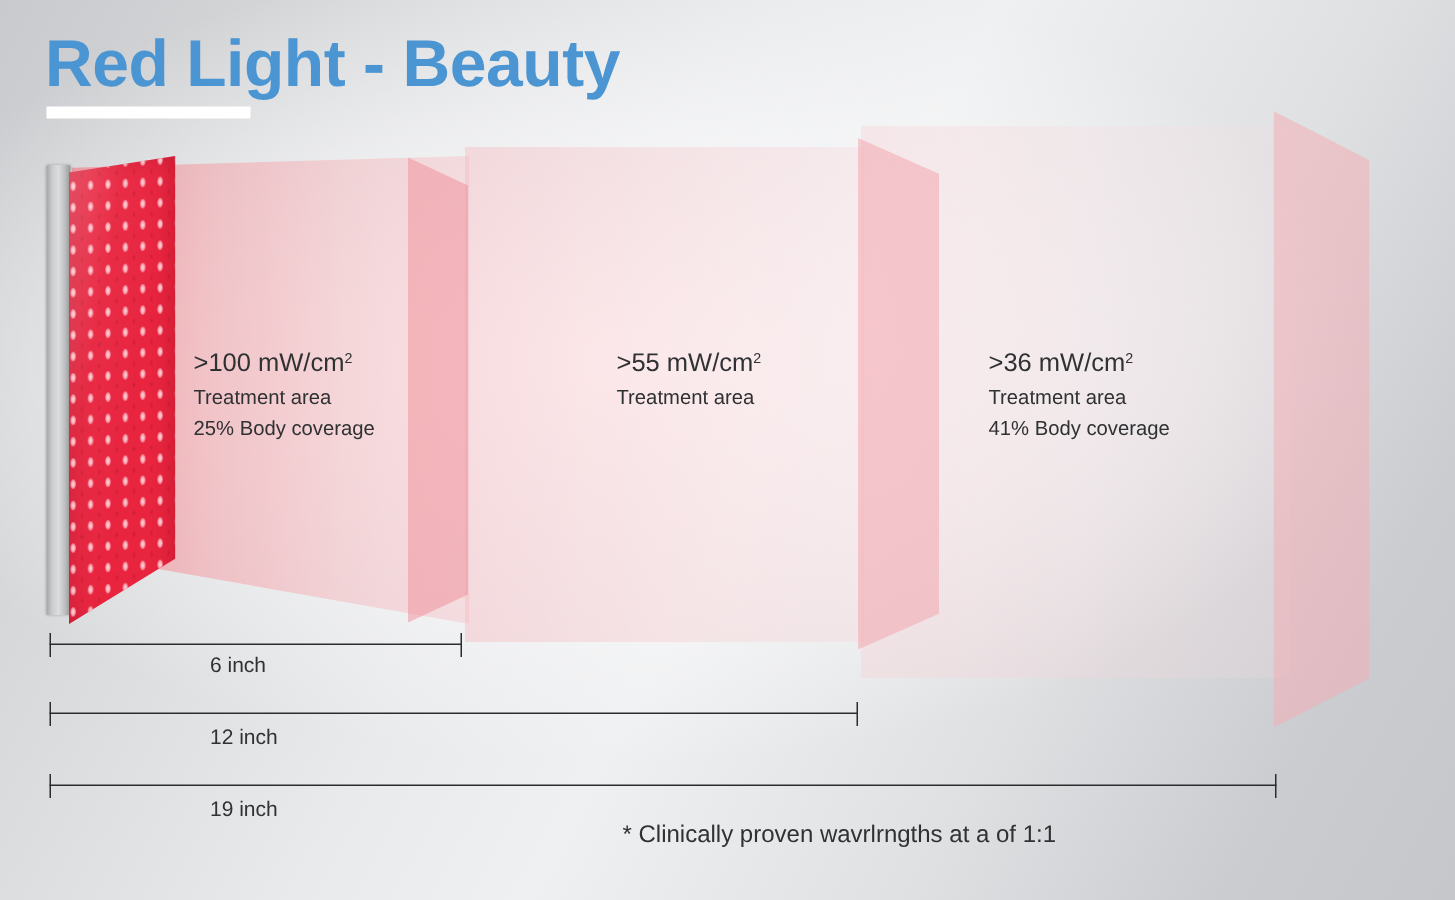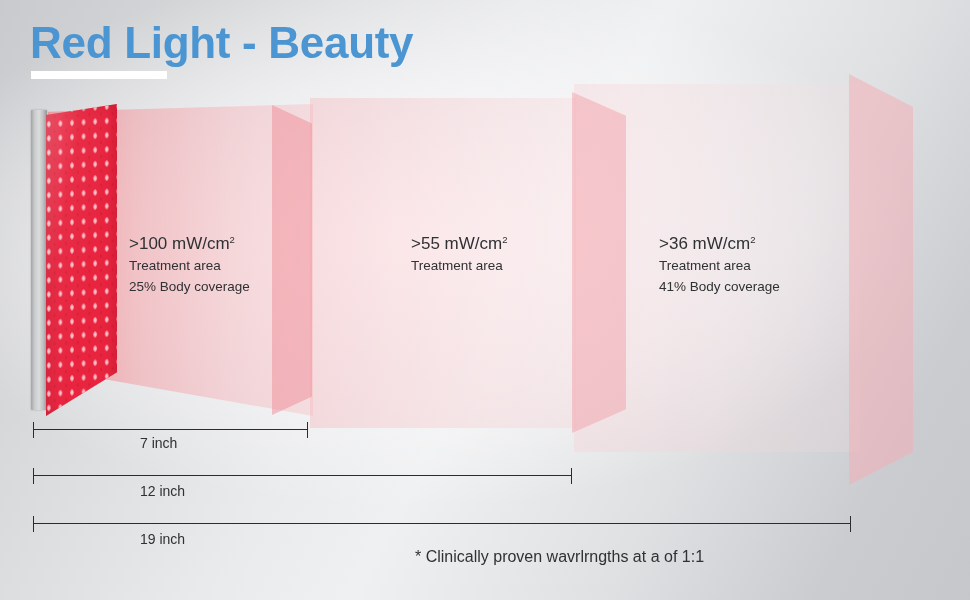--- a/index.html
+++ b/index.html
@@ -242,21 +242,21 @@
     <div><span class="unit">&gt;36 mW/cm</span><sup>2</sup></div>
     <div>Treatment area</div>
     <div>41% Body coverage</div>
   </div>
 
   <div class="ruler" id="ruler-6">
     <div class="cap left"></div>
     <div class="bar"></div>
     <div class="cap right"></div>
   </div>
-  <div class="ruler-text" id="ruler-6-text">7 inch</div>
+  <div class="ruler-text" id="ruler-6-text">6 inch</div>
 
   <div class="ruler" id="ruler-12">
     <div class="cap left"></div>
     <div class="bar"></div>
     <div class="cap right"></div>
   </div>
   <div class="ruler-text" id="ruler-12-text">12 inch</div>
 
   <div class="ruler" id="ruler-18">
     <div class="cap left"></div>

